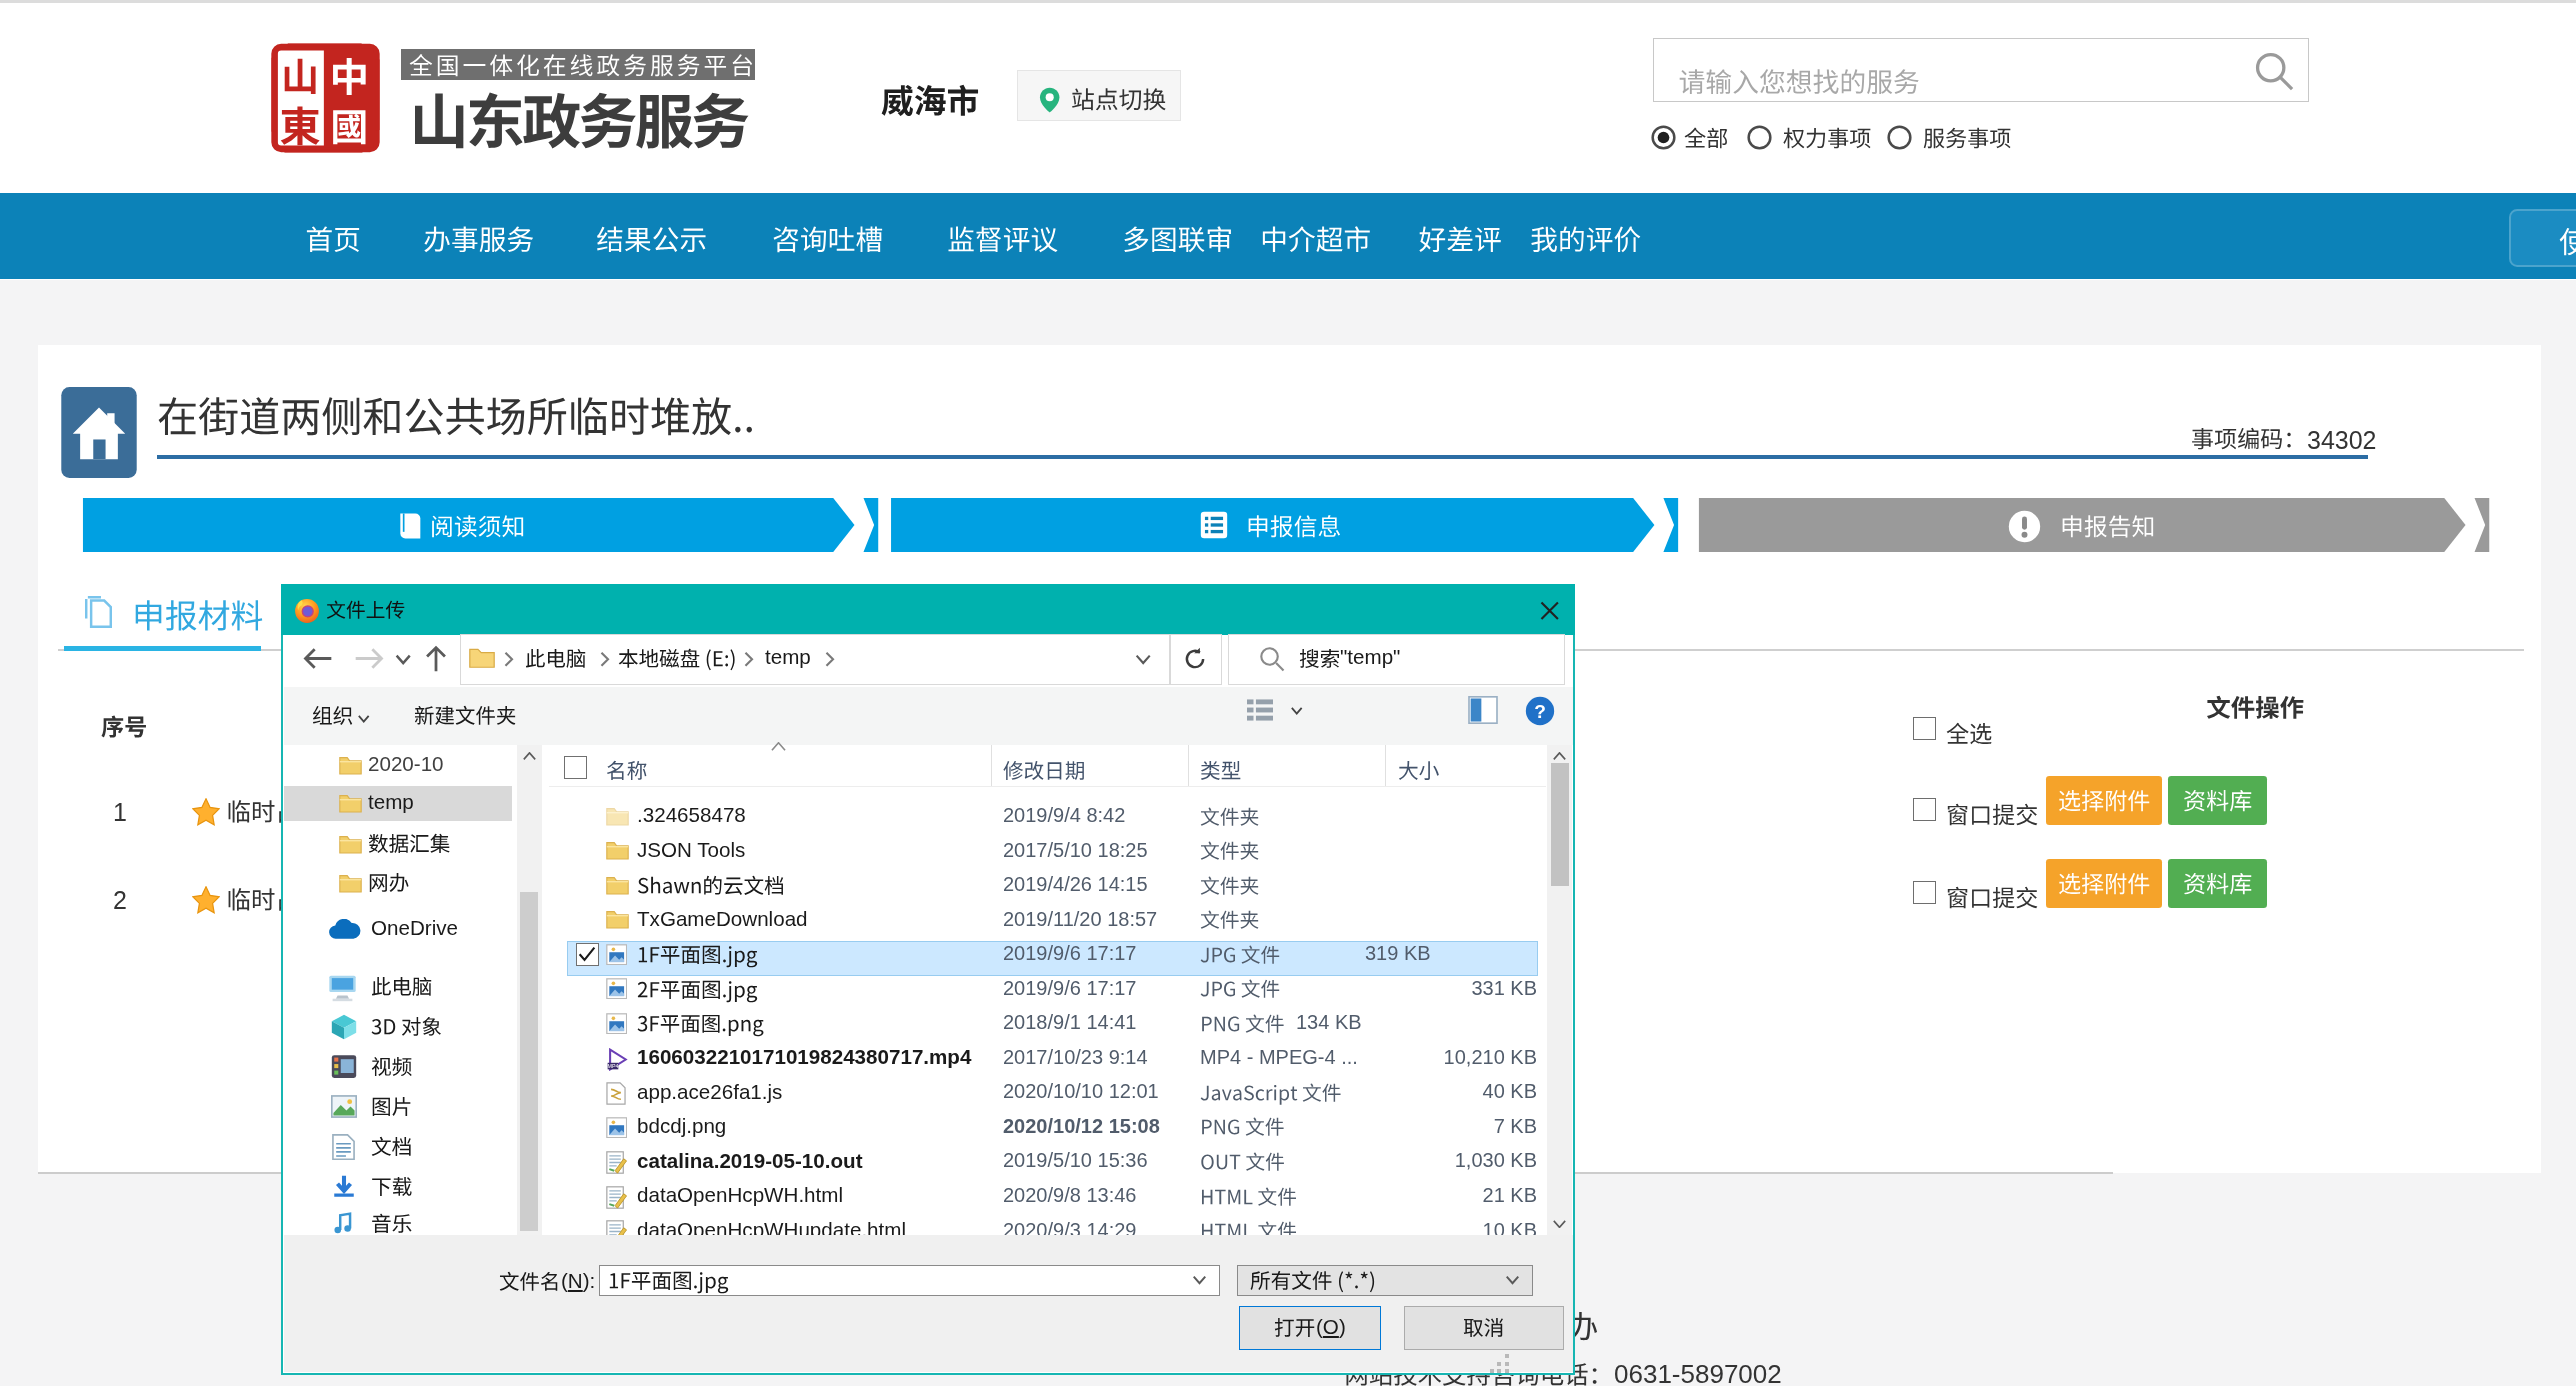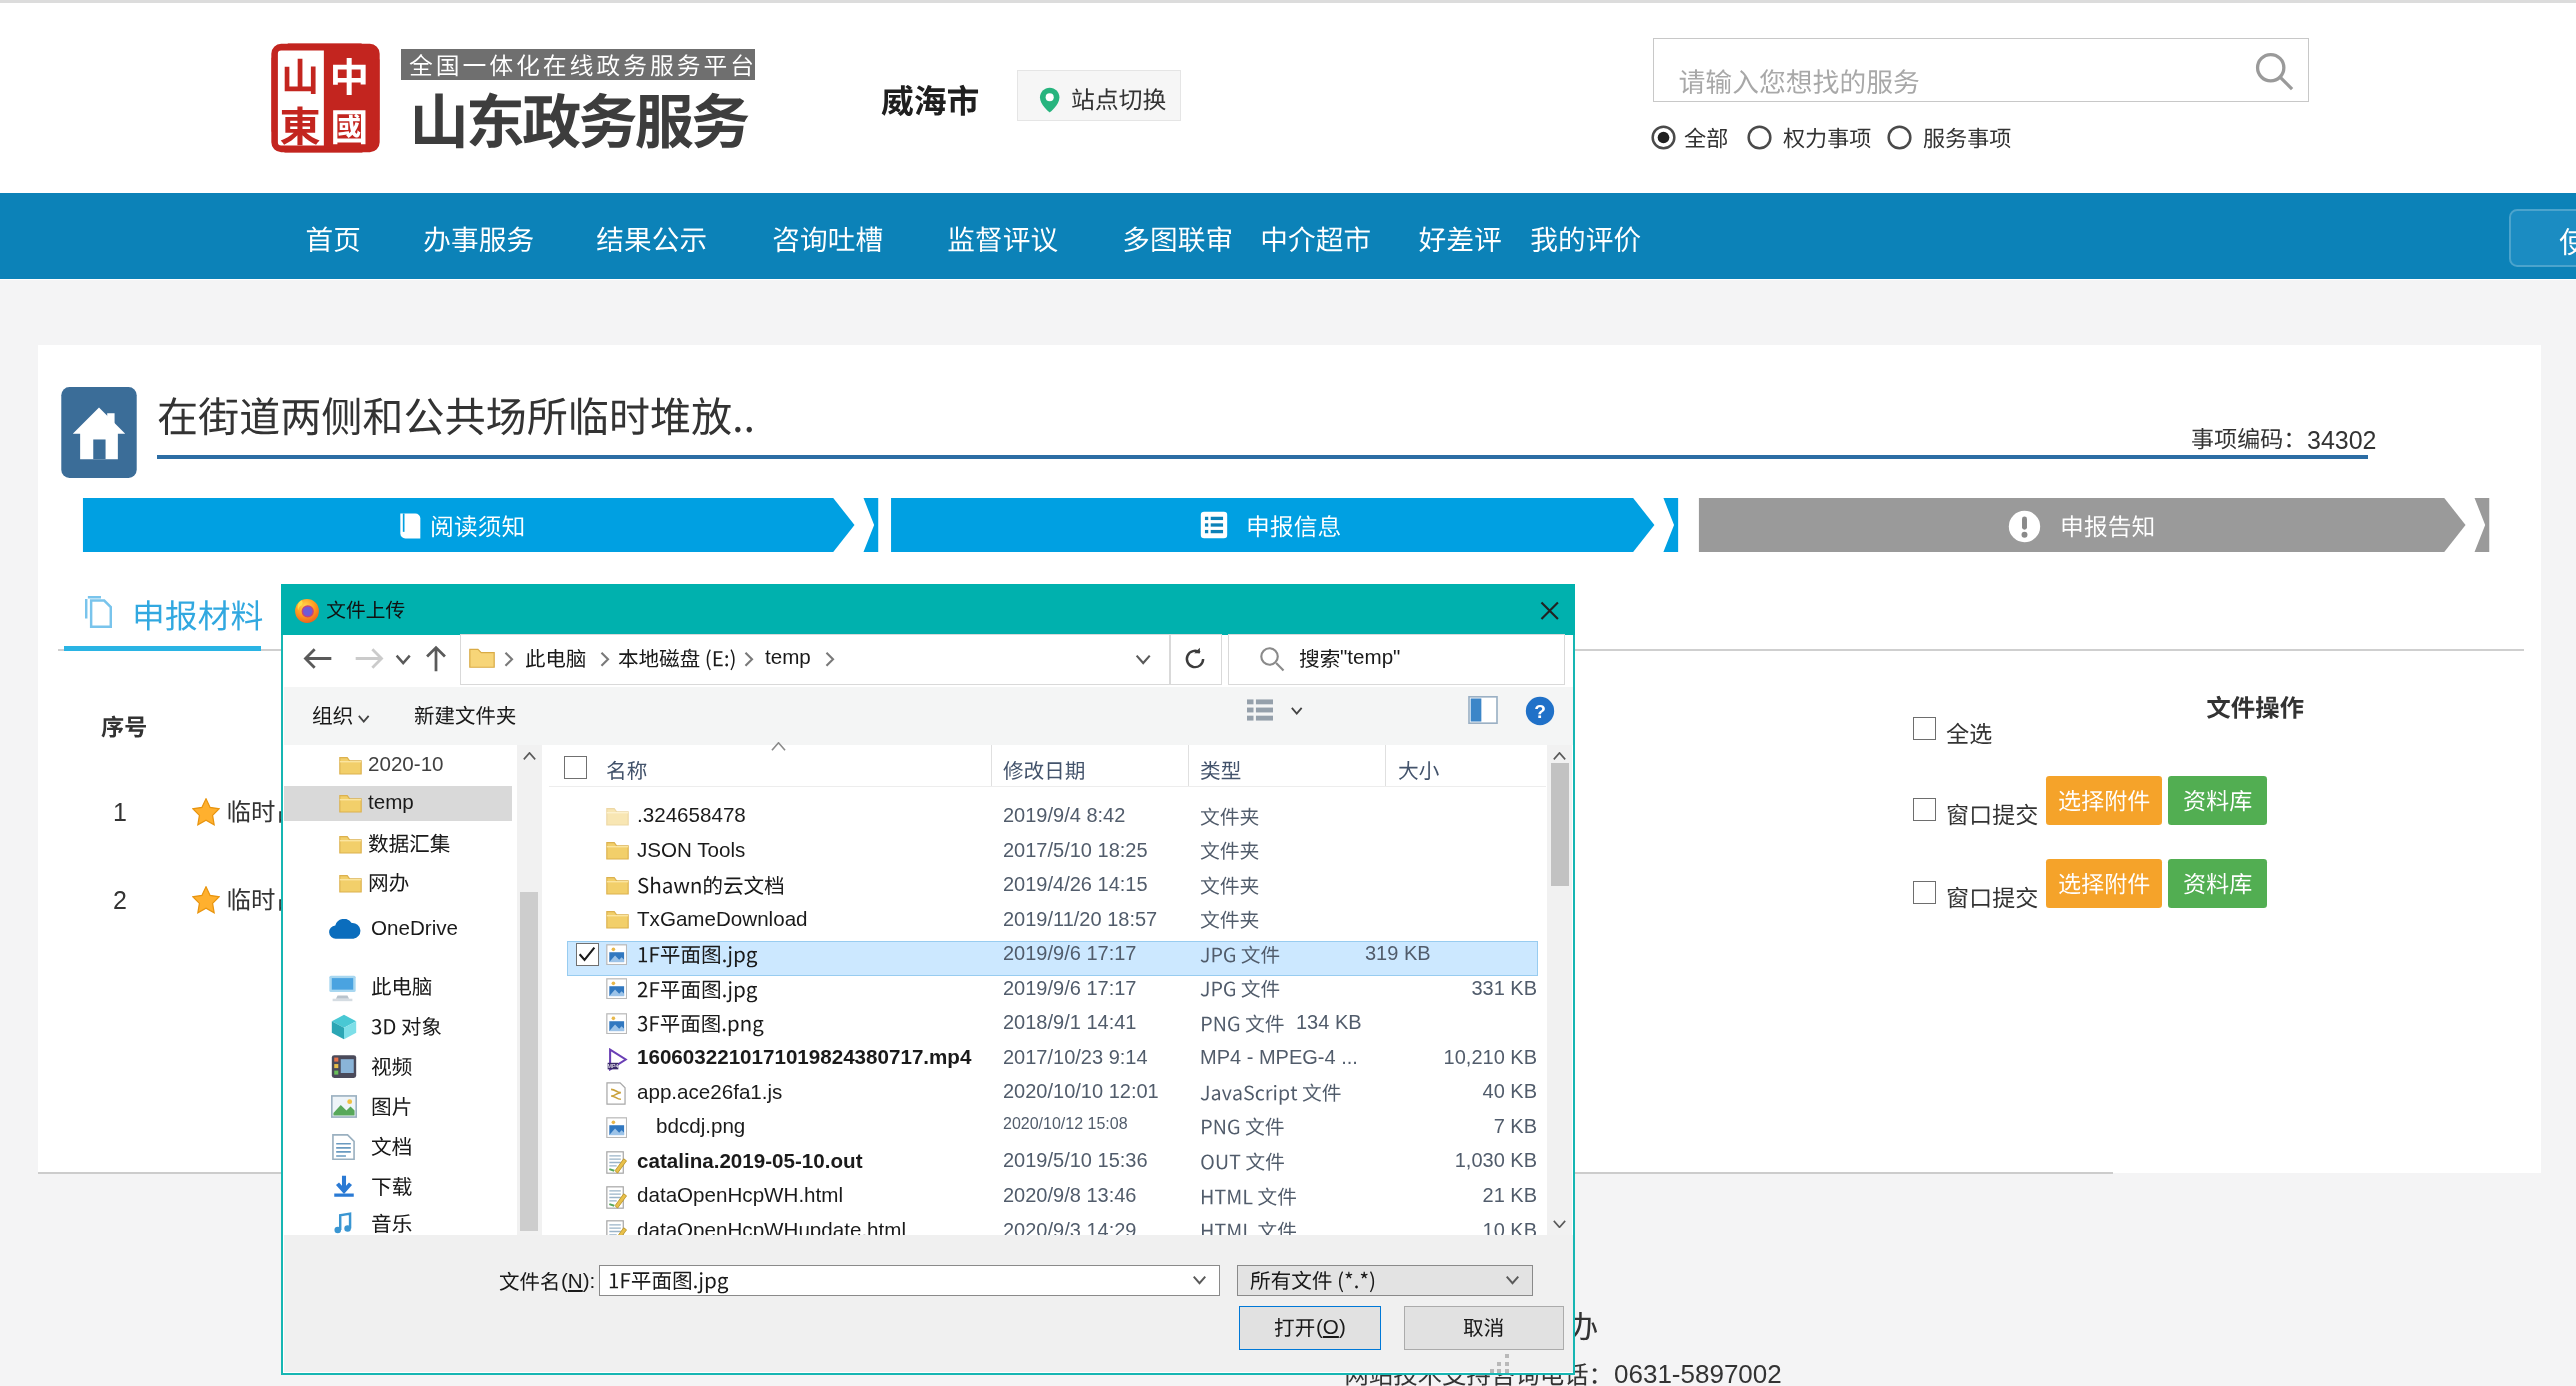--- a/index.html
+++ b/index.html
@@ -528,22 +528,22 @@
 <svg style="position:absolute;left:1200px;top:1078px;overflow:visible" width="143" height="28" viewBox="0 -27 174 34">
     <path d="M5.7 0.3C9.1 0.3 10.5 -2.1 10.5 -5.2V-17.6H8.3V-5.4C8.3 -2.7 7.4 -1.6 5.5 -1.6C4.2 -1.6 3.2 -2.2 2.4 -3.6L0.8 -2.5C1.9 -0.6 3.5 0.3 5.7 0.3Z M18 0.3C19.7 0.3 21.1 -0.5 22.4 -1.6H22.4L22.6 0H24.4V-8C24.4 -11.3 23.1 -13.4 19.9 -13.4C17.8 -13.4 16 -12.4 14.8 -11.7L15.6 -10.2C16.7 -10.8 18 -11.5 19.6 -11.5C21.7 -11.5 22.2 -9.9 22.2 -8.3C16.7 -7.6 14.3 -6.2 14.3 -3.4C14.3 -1 15.9 0.3 18 0.3ZM18.7 -1.5C17.4 -1.5 16.4 -2 16.4 -3.5C16.4 -5.2 17.9 -6.3 22.2 -6.8V-3.2C21 -2 19.9 -1.5 18.7 -1.5Z M31.4 0H33.9L38.5 -13H36.4L33.9 -5.6C33.5 -4.3 33.1 -3 32.7 -1.8H32.6C32.2 -3 31.8 -4.3 31.4 -5.6L28.9 -13H26.7Z M44.1 0.3C45.7 0.3 47.1 -0.5 48.4 -1.6H48.5L48.6 0H50.4V-8C50.4 -11.3 49.1 -13.4 45.9 -13.4C43.8 -13.4 42 -12.4 40.8 -11.7L41.7 -10.2C42.7 -10.8 44.1 -11.5 45.6 -11.5C47.7 -11.5 48.3 -9.9 48.3 -8.3C42.7 -7.6 40.3 -6.2 40.3 -3.4C40.3 -1 41.9 0.3 44.1 0.3ZM44.7 -1.5C43.4 -1.5 42.4 -2 42.4 -3.5C42.4 -5.2 43.9 -6.3 48.3 -6.8V-3.2C47 -2 45.9 -1.5 44.7 -1.5Z M59.7 0.3C63.3 0.3 65.6 -1.9 65.6 -4.7C65.6 -7.3 64.1 -8.5 62 -9.4L59.5 -10.5C58.2 -11 56.6 -11.7 56.6 -13.4C56.6 -15 57.9 -16 59.9 -16C61.5 -16 62.8 -15.3 63.9 -14.3L65 -15.7C63.8 -17 62 -17.9 59.9 -17.9C56.7 -17.9 54.3 -16 54.3 -13.2C54.3 -10.7 56.3 -9.4 57.9 -8.7L60.4 -7.6C62.1 -6.9 63.4 -6.3 63.4 -4.5C63.4 -2.8 62 -1.6 59.7 -1.6C57.9 -1.6 56.1 -2.5 54.8 -3.8L53.5 -2.3C55 -0.7 57.2 0.3 59.7 0.3Z M74 0.3C75.6 0.3 77.1 -0.3 78.2 -1.3L77.3 -2.8C76.5 -2.1 75.4 -1.5 74.2 -1.5C71.8 -1.5 70.2 -3.5 70.2 -6.5C70.2 -9.5 71.9 -11.5 74.3 -11.5C75.3 -11.5 76.1 -11.1 76.9 -10.4L78 -11.8C77.1 -12.6 75.9 -13.4 74.2 -13.4C70.8 -13.4 67.9 -10.8 67.9 -6.5C67.9 -2.2 70.6 0.3 74 0.3Z M81.1 0H83.3V-8.4C84.2 -10.6 85.5 -11.4 86.6 -11.4C87.1 -11.4 87.4 -11.3 87.9 -11.2L88.3 -13.1C87.9 -13.3 87.5 -13.4 86.9 -13.4C85.4 -13.4 84.1 -12.3 83.2 -10.7H83.1L82.9 -13H81.1Z M90.4 0H92.6V-13H90.4ZM91.5 -15.7C92.4 -15.7 93 -16.3 93 -17.2C93 -18 92.4 -18.6 91.5 -18.6C90.7 -18.6 90.1 -18 90.1 -17.2C90.1 -16.3 90.7 -15.7 91.5 -15.7Z M97 5.5H99.2V1.1L99.2 -1.2C100.3 -0.2 101.6 0.3 102.8 0.3C105.7 0.3 108.4 -2.3 108.4 -6.7C108.4 -10.8 106.6 -13.4 103.2 -13.4C101.7 -13.4 100.3 -12.5 99.1 -11.5H99L98.8 -13H97ZM102.4 -1.5C101.5 -1.5 100.4 -1.9 99.2 -2.9V-9.7C100.5 -10.9 101.6 -11.5 102.7 -11.5C105.2 -11.5 106.2 -9.6 106.2 -6.7C106.2 -3.5 104.6 -1.5 102.4 -1.5Z M116 0.3C116.8 0.3 117.7 0.1 118.4 -0.2L118 -1.8C117.6 -1.6 117 -1.5 116.5 -1.5C115 -1.5 114.5 -2.4 114.5 -4V-11.3H118V-13H114.5V-16.7H112.7L112.4 -13L110.4 -12.9V-11.3H112.3V-4C112.3 -1.4 113.2 0.3 116 0.3Z M134.3 -19.8C135 -18.6 135.8 -17 136.1 -16L138 -16.6C137.7 -17.6 136.9 -19.2 136.2 -20.3ZM125.3 -15.9V-14.2H129.1C130.5 -10.5 132.4 -7.4 134.9 -4.8C132.2 -2.6 129 -1 125 0.2C125.4 0.6 125.9 1.4 126.1 1.9C130.1 0.6 133.5 -1.2 136.2 -3.5C138.9 -1.1 142.2 0.7 146.1 1.8C146.4 1.2 146.9 0.5 147.3 0.1C143.5 -0.9 140.2 -2.6 137.6 -4.8C140 -7.3 141.8 -10.4 143.2 -14.2H147V-15.9ZM136.2 -6.1C134 -8.4 132.2 -11.1 130.9 -14.2H141.2C140 -10.9 138.3 -8.3 136.2 -6.1Z M155.7 -8.2V-6.4H162.6V1.9H164.4V-6.4H171V-8.2H164.4V-13.5H169.9V-15.2H164.4V-19.9H162.6V-15.2H159.4C159.7 -16.3 160 -17.5 160.2 -18.6L158.5 -19C157.9 -15.8 156.9 -12.7 155.5 -10.7C156 -10.5 156.7 -10.1 157.1 -9.8C157.7 -10.8 158.3 -12.1 158.8 -13.5H162.6V-8.2ZM154.6 -20.1C153.3 -16.4 151.2 -12.8 148.9 -10.5C149.2 -10.1 149.7 -9.1 149.9 -8.7C150.7 -9.5 151.4 -10.5 152.1 -11.5V1.9H153.9V-14.3C154.8 -16 155.6 -17.8 156.3 -19.6Z" fill="#515c6b"></path>
   </svg>
 <div style="left:1365px;top:1080px;width:172px;text-align:right;font-size:20px;color:#515c6b;white-space:pre;">40 KB</div>
 <svg style="left:606px;top:1117px" width="21.4" height="21.4" viewBox="0 0 26 26">
     <rect x="1" y="1" width="24" height="24" fill="#fff" stroke="#b9b9b9" stroke-width="1.5"></rect>
     <rect x="4" y="10" width="18" height="12" fill="#3178c0"></rect>
     <path d="M4 22 L11 14 L16 19 L19 16 L22 19 V22 Z" fill="#9cc3e8"></path>
     <circle cx="9" cy="6.5" r="2.2" fill="#e8b84b"></circle>
   </svg>
-<div style="position:absolute;left:637px;top:1114px;font-size:20.6px;color:#1a1a1a;font-weight:normal;white-space:pre;margin-left:19px;">bdcdj.png</div>
-<div style="position:absolute;left:1003px;top:1115px;font-size:16px;color:#515c6b;font-weight:normal;white-space:pre;">2020/10/12 15:08</div>
+<div style="position:absolute;left:637px;top:1114px;font-size:20.6px;color:#1a1a1a;font-weight:normal;white-space:pre;">bdcdj.png</div>
+<div style="position:absolute;left:1003px;top:1115px;font-size:20px;color:#515c6b;font-weight:bold;white-space:pre;">2020/10/12 15:08</div>
 <svg style="position:absolute;left:1200px;top:1112px;overflow:visible" width="86" height="28" viewBox="0 -27 104 34">
     <path d="M2.4 0H4.6V-7H7.5C11.4 -7 14 -8.7 14 -12.4C14 -16.3 11.4 -17.6 7.4 -17.6H2.4ZM4.6 -8.8V-15.8H7.2C10.2 -15.8 11.8 -15 11.8 -12.4C11.8 -9.9 10.3 -8.8 7.2 -8.8Z M17.6 0H19.7V-9.2C19.7 -11.1 19.5 -13 19.4 -14.7H19.5L21.4 -11.1L27.8 0H30.1V-17.6H28V-8.4C28 -6.6 28.2 -4.6 28.3 -2.9H28.2L26.3 -6.5L19.9 -17.6H17.6Z M41.9 0.3C44.2 0.3 46.2 -0.6 47.3 -1.7V-9.1H41.5V-7.3H45.3V-2.7C44.6 -2 43.3 -1.6 42.1 -1.6C38.3 -1.6 36.2 -4.4 36.2 -8.9C36.2 -13.2 38.5 -16 42.1 -16C43.8 -16 45 -15.2 45.9 -14.3L47.1 -15.7C46.1 -16.8 44.4 -17.9 42 -17.9C37.3 -17.9 33.9 -14.5 33.9 -8.8C33.9 -3.1 37.2 0.3 41.9 0.3Z M64.6 -19.8C65.3 -18.6 66.1 -17 66.4 -16L68.4 -16.6C68 -17.6 67.2 -19.2 66.5 -20.3ZM55.7 -15.9V-14.2H59.4C60.8 -10.5 62.7 -7.4 65.2 -4.8C62.5 -2.6 59.3 -1 55.3 0.2C55.7 0.6 56.3 1.4 56.4 1.9C60.5 0.6 63.8 -1.2 66.5 -3.5C69.2 -1.1 72.5 0.7 76.4 1.8C76.7 1.2 77.3 0.5 77.7 0.1C73.8 -0.9 70.6 -2.6 67.9 -4.8C70.3 -7.3 72.2 -10.4 73.6 -14.2H77.4V-15.9ZM66.6 -6.1C64.3 -8.4 62.5 -11.1 61.3 -14.2H71.5C70.3 -10.9 68.7 -8.3 66.6 -6.1Z M86.1 -8.2V-6.4H93V1.9H94.8V-6.4H101.3V-8.2H94.8V-13.5H100.3V-15.2H94.8V-19.9H93V-15.2H89.7C90 -16.3 90.3 -17.5 90.6 -18.6L88.8 -19C88.3 -15.8 87.3 -12.7 85.9 -10.7C86.3 -10.5 87.1 -10.1 87.4 -9.8C88.1 -10.8 88.7 -12.1 89.2 -13.5H93V-8.2ZM84.9 -20.1C83.6 -16.4 81.5 -12.8 79.2 -10.5C79.5 -10.1 80.1 -9.1 80.3 -8.7C81 -9.5 81.7 -10.5 82.5 -11.5V1.9H84.2V-14.3C85.1 -16 85.9 -17.8 86.6 -19.6Z" fill="#515c6b"></path>
   </svg>
 <div style="left:1365px;top:1115px;width:172px;text-align:right;font-size:20px;color:#515c6b;white-space:pre;">7 KB</div>
 <svg style="left:606px;top:1151px" width="21.4" height="23" viewBox="0 0 26 28">
     <rect x="1" y="1" width="20" height="26" fill="#fff" stroke="#a8a8a8" stroke-width="1.5"></rect>
     <path d="M4 6 h14 M4 10 h14 M4 14 h14 M4 18 h9" stroke="#9ab4c8" stroke-width="1.6"></path>
     <path d="M14 27 L25 12 l-3.5-2.5 L11 24 Z" fill="#e8c04a" stroke="#b89020" stroke-width="1"></path>
     <path d="M4 22 l6 2" stroke="#58a85a" stroke-width="2.4"></path>
   </svg>

